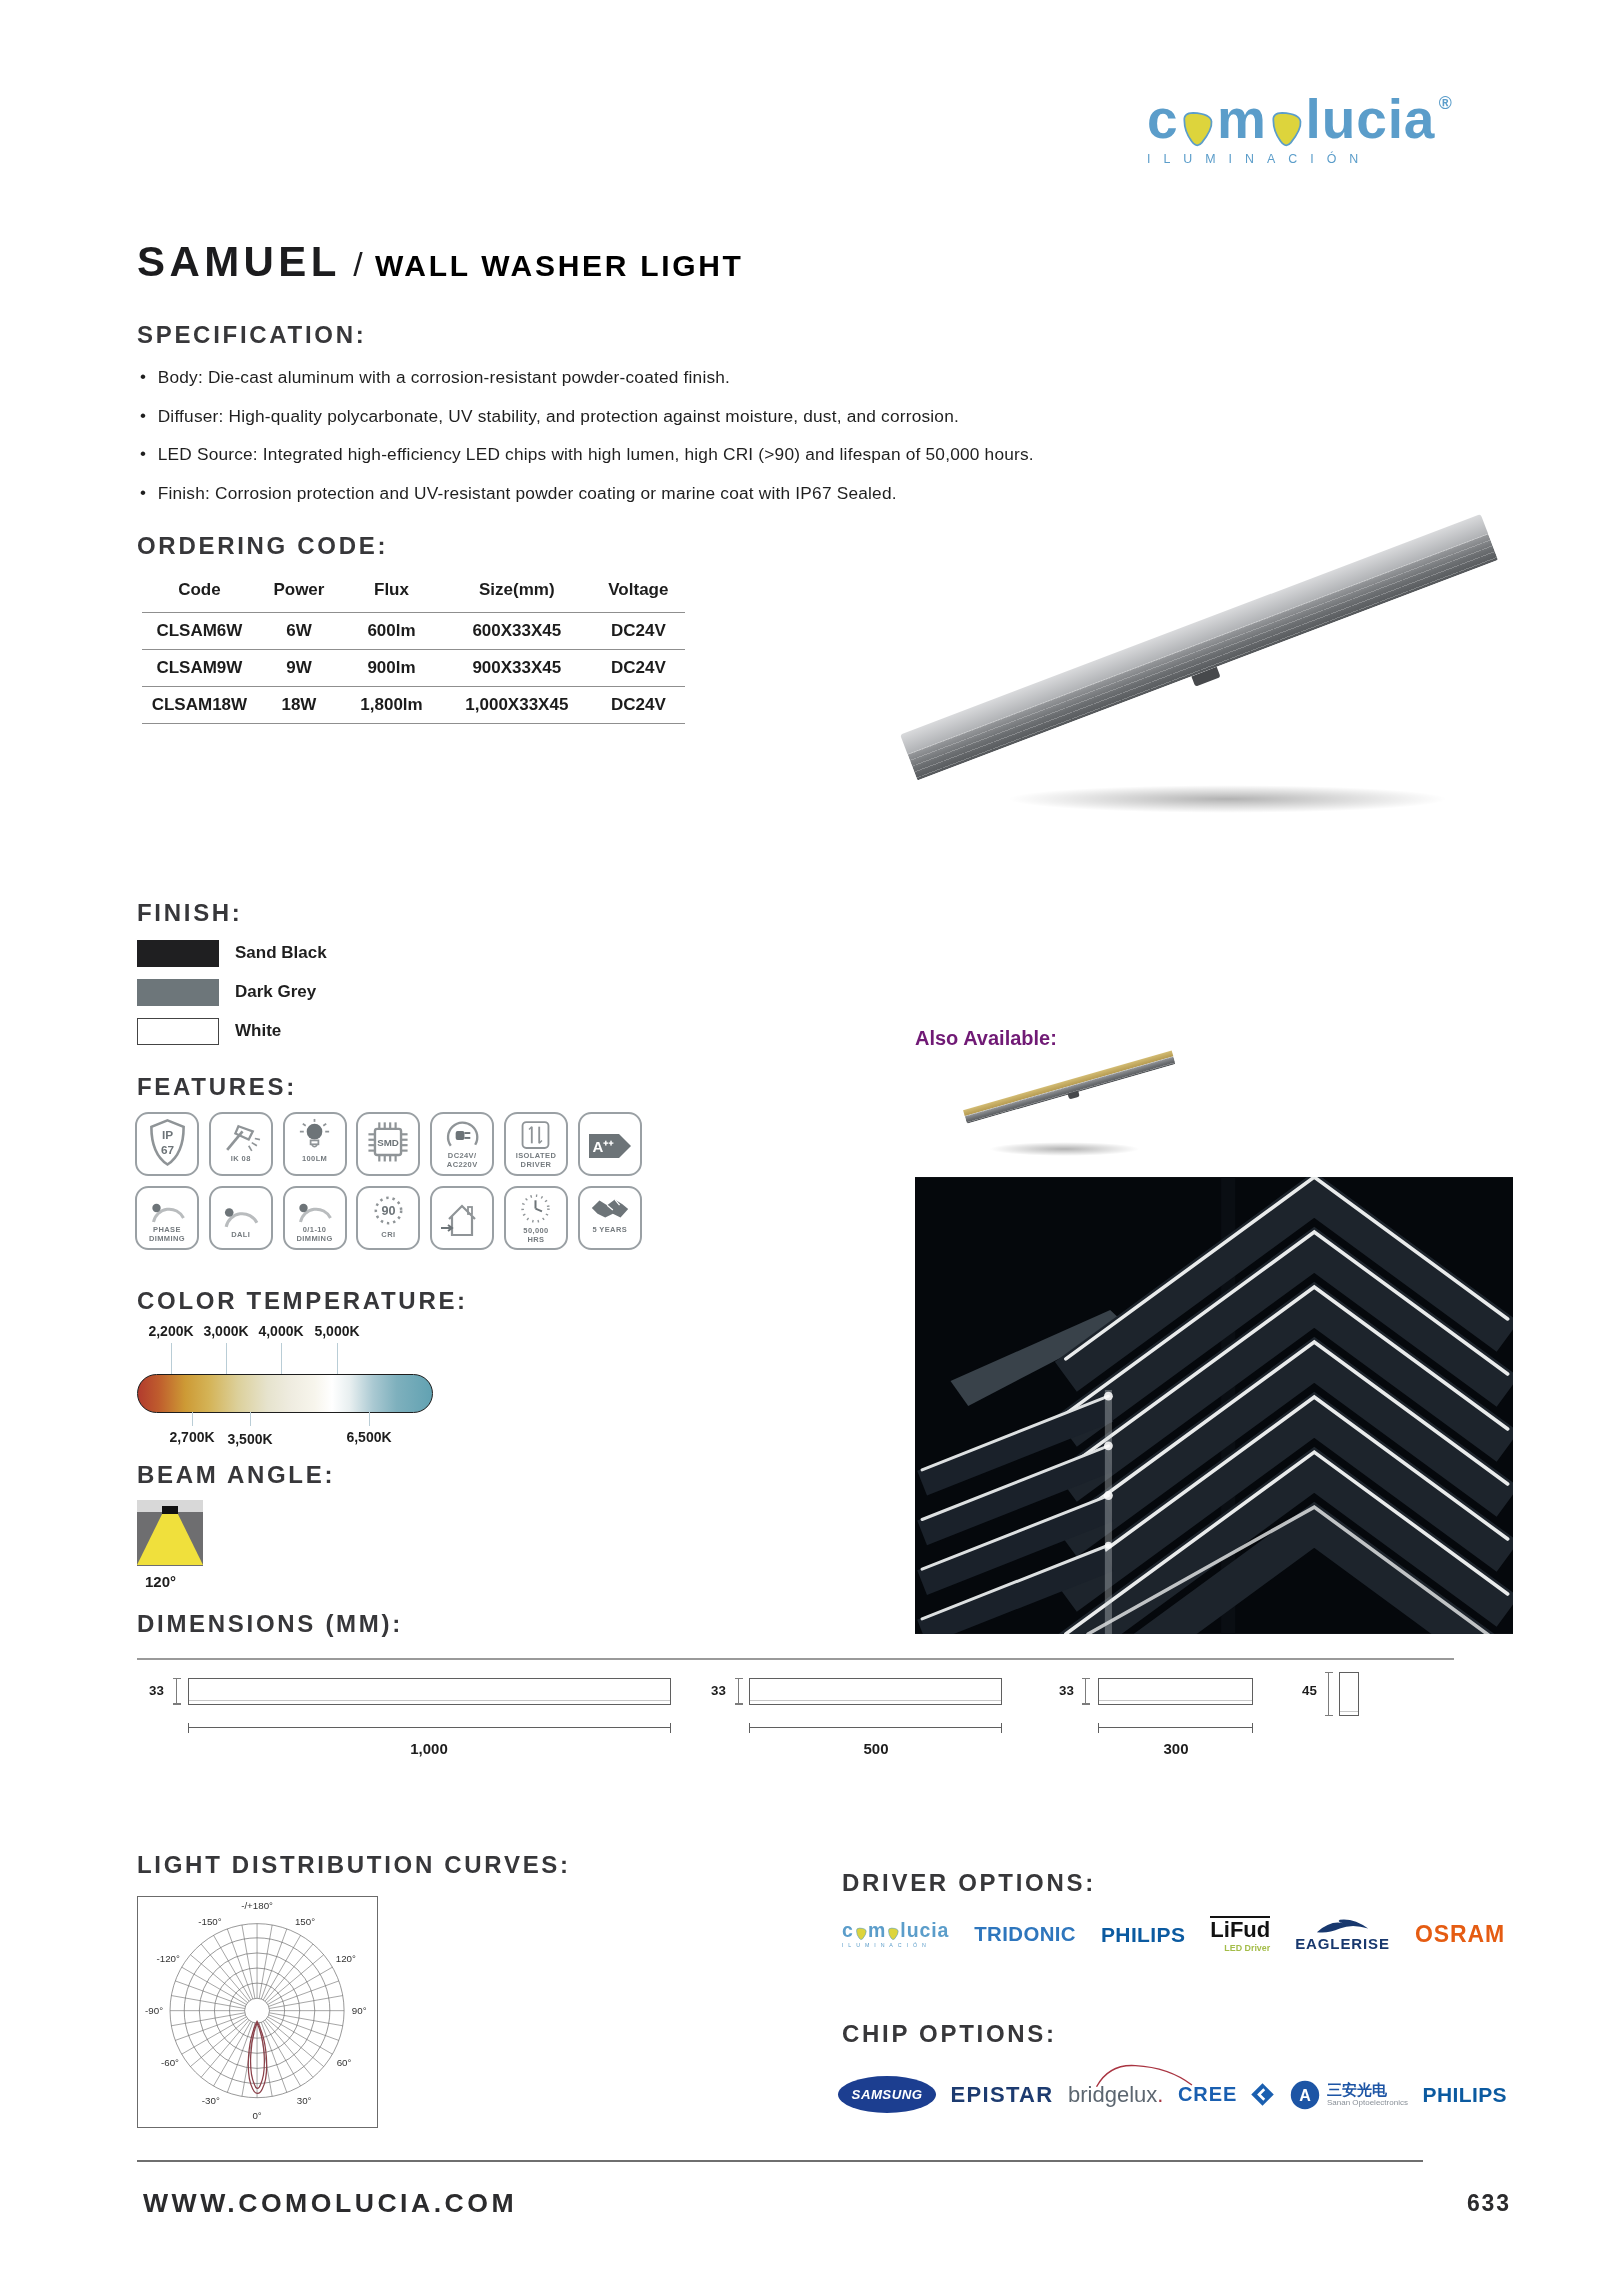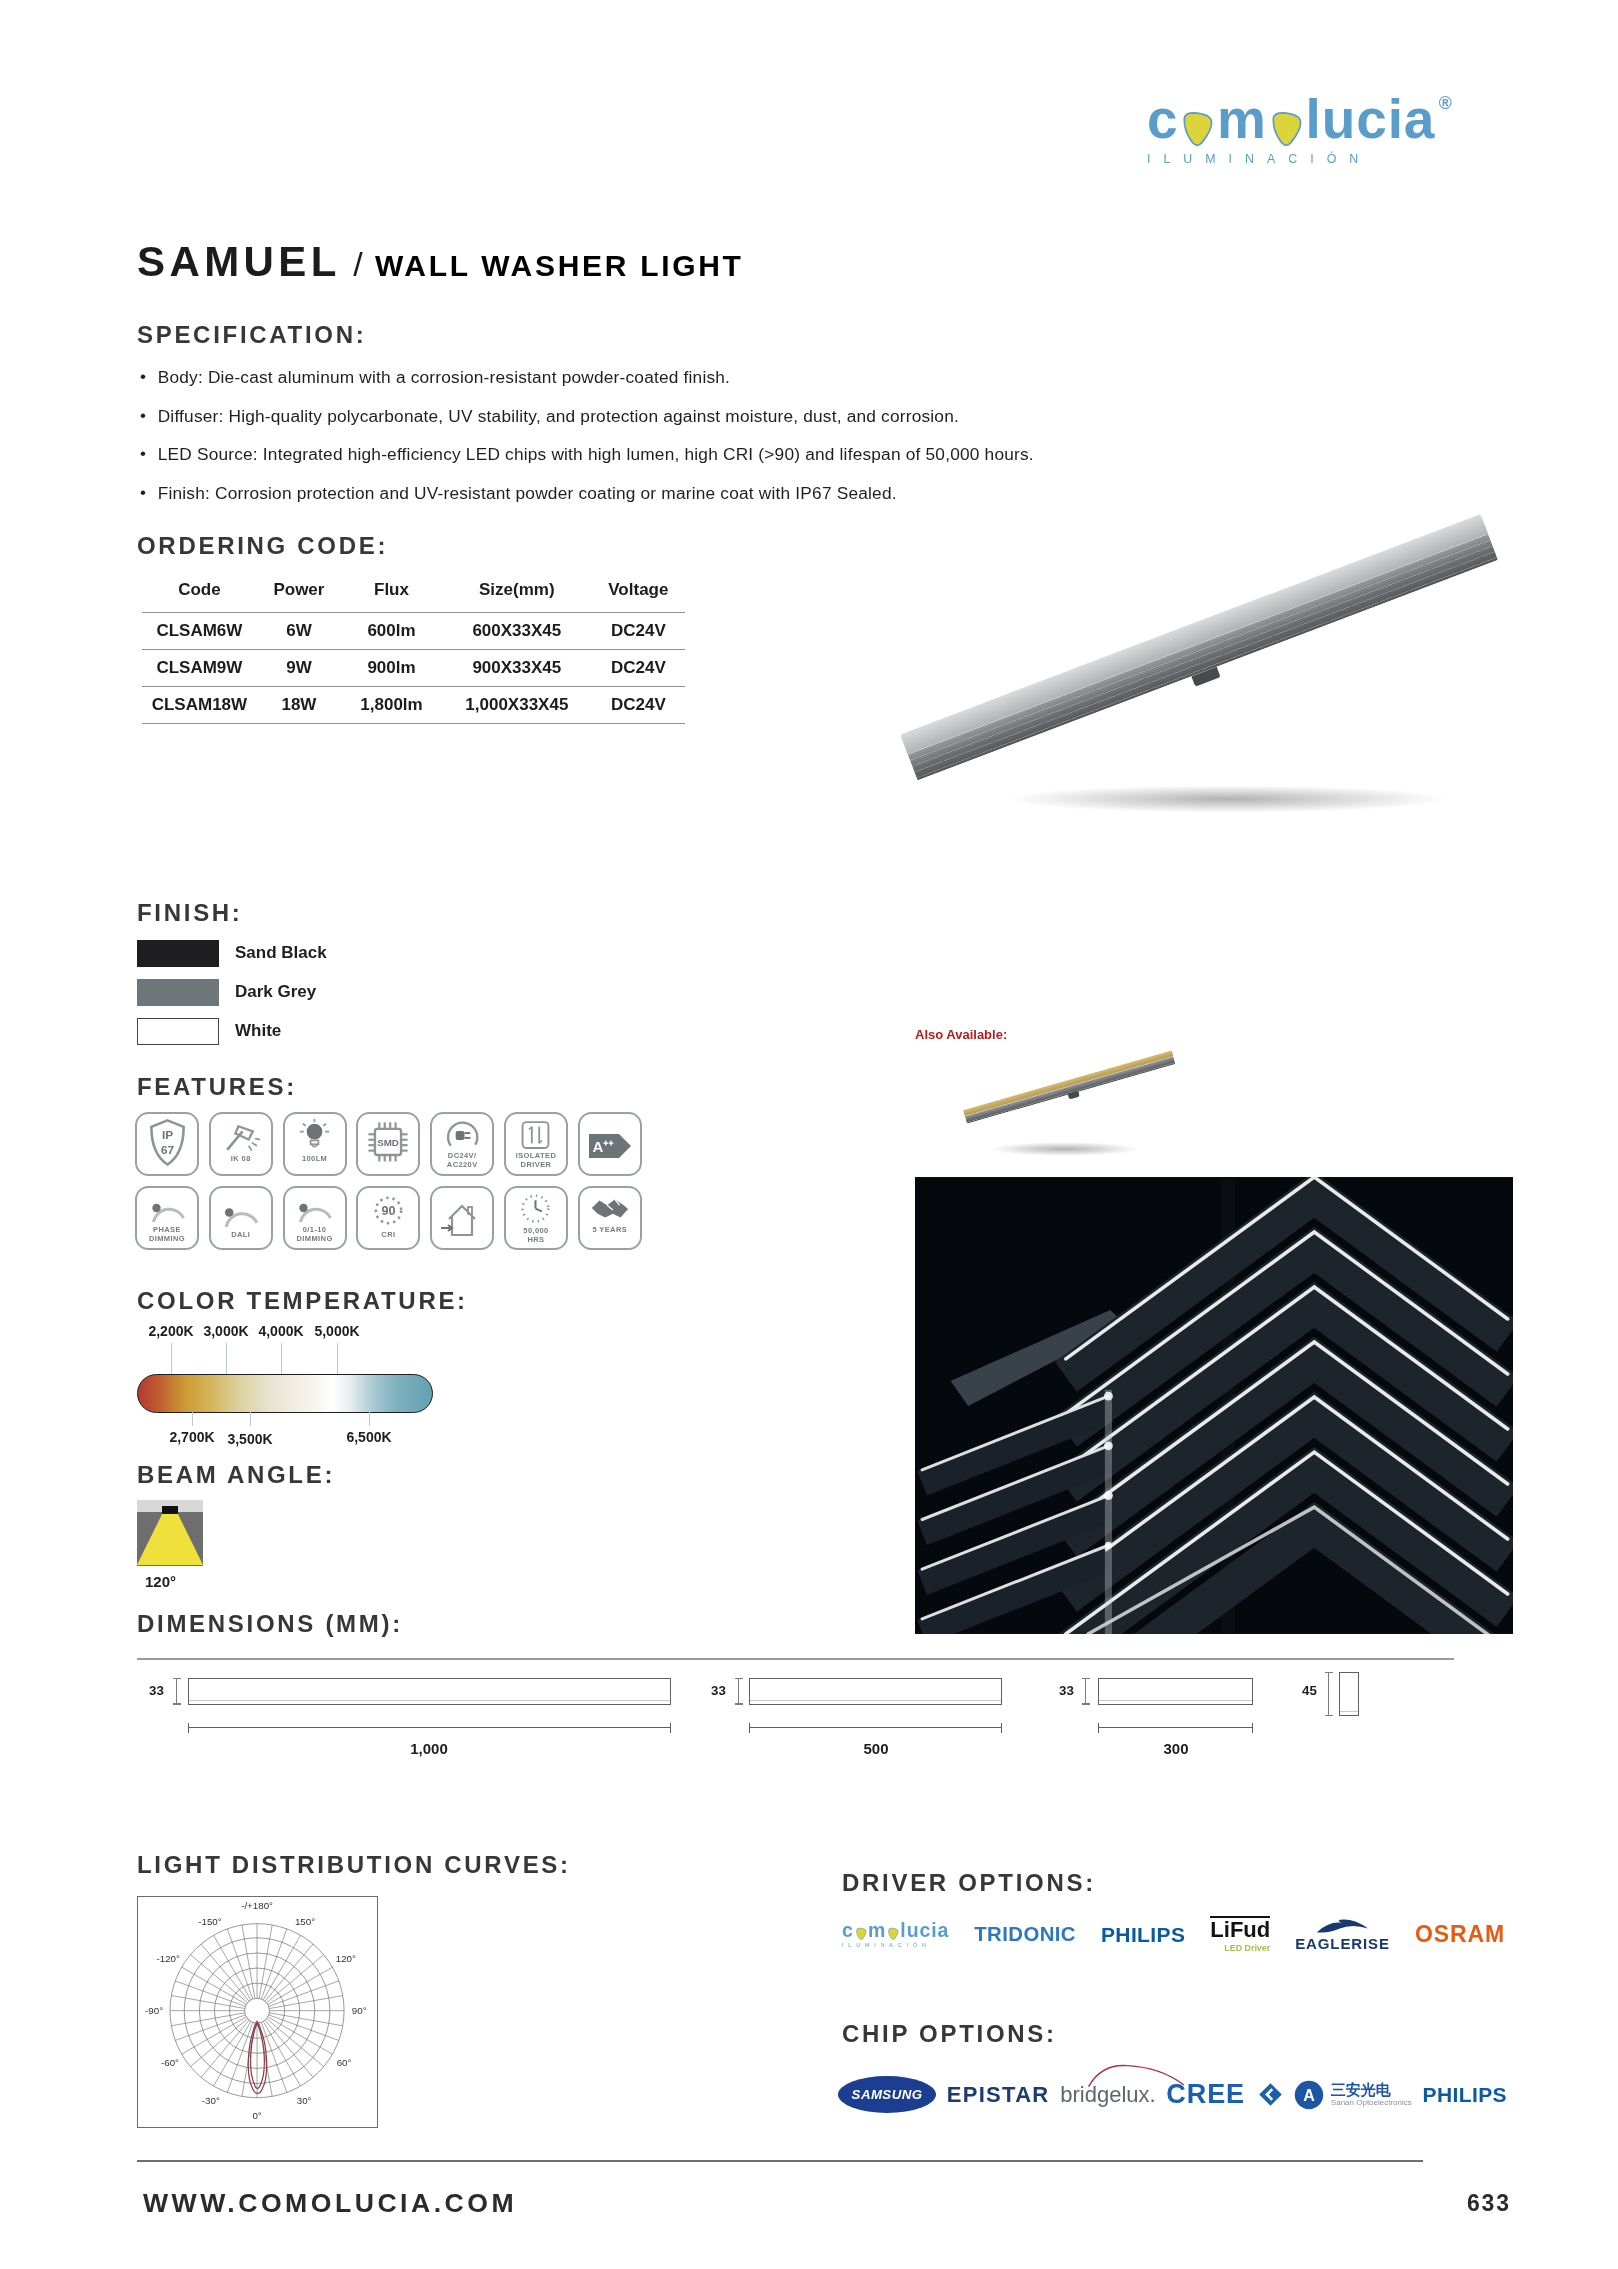--- a/index.html
+++ b/index.html
@@ -64,38 +64,38 @@
   
   .bar-wrap{position:absolute;}
   .bar{position:absolute;display:flex;flex-direction:column;}
   .bar .dif{background:linear-gradient(180deg,#d9dadc,#b0b2b5);border-radius:2.7px 2.7px 0 0;}
   .bar .bod{background:
       repeating-linear-gradient(180deg,rgba(255,255,255,.22) 0 0.9px,rgba(0,0,0,0) 0.9px 6.2px),
       linear-gradient(180deg,#97999c,#6b6e71 55%,#54575a);border-radius:0 0 1.8px 1.8px;}
   .bar .clip{position:absolute;background:#47494c;border-radius:0 0 2.7px 2.7px;}
   .shadow-e{position:absolute;border-radius:50%;
     background:radial-gradient(ellipse at center,rgba(0,0,0,.30),rgba(0,0,0,0) 70%);}
-  .also-lab{font-size:13px;font-weight:700;color:#b91c1c;}
+  .also-lab{font-size:20px;font-weight:700;color:#701a75;}
   
   .lrow{display:flex;align-items:center;justify-content:space-between;}
   .lg-tridonic{font-size:20.4px;font-weight:700;color:#2e76bd;letter-spacing:0.4px;}
   .lg-philips{font-size:21px;font-weight:700;color:#0b5aa0;letter-spacing:0.4px;}
   .lg-lifud{display:flex;flex-direction:column;align-items:flex-end;line-height:1;}
   .lg-lifud .a{font-size:22px;font-weight:800;color:#121212;border-top:2.2px solid #121212;padding-top:0.9px;}
   .lg-lifud .b{font-size:8.9px;color:#a4bd49;font-weight:600;margin-top:2.7px;}
   .lg-eagle{display:flex;flex-direction:column;align-items:center;line-height:1;}
   .lg-eagle .t{font-size:15px;font-weight:700;color:#18386e;letter-spacing:0.9px;}
   .lg-osram{font-size:23px;font-weight:800;color:#e55c12;letter-spacing:0.9px;}
   .lg-samsung{width:98px;height:37px;background:#1c3e90;border-radius:50%;display:flex;align-items:center;justify-content:center;}
   .lg-samsung span{color:#fff;font-size:13.3px;font-weight:800;font-style:italic;letter-spacing:0.4px;}
   .lg-epistar{font-size:22px;font-weight:700;color:#1d3b70;letter-spacing:1.3px;}
   .lg-bridge{position:relative;font-size:22px;color:#5c6670;font-weight:500;}
   .lg-bridge .dot{color:#a93441;}
   .lg-bridge svg{position:absolute;left:25px;top:-19.5px;}
-  .lg-cree{display:flex;align-items:center;gap:14px;font-size:27px;font-weight:800;color:#1a5fb0;letter-spacing:0.9px;}
+  .lg-cree{display:flex;align-items:center;gap:14px;font-size:20px;font-weight:800;color:#1a5fb0;letter-spacing:0.9px;}
   .lg-sanan{display:flex;align-items:center;gap:6.2px;}
   .lg-sanan .zh{font-size:15px;font-weight:700;color:#1d55a5;line-height:1.1;}
   .lg-sanan .en{font-size:8px;color:#8a9199;}
   .mini-logo .logo-word{font-size:19.5px;}
   .mini-logo .pick{width:12.4px;height:14px;margin:0 0.9px -0.9px 0.9px;}
   .mini-logo .logo-tag{font-size:5.3px;letter-spacing:4.9px;margin-top:1.8px;}
   
   .foot-site{font-size:26.6px;font-weight:600;letter-spacing:3.5px;color:#2b2b2d;margin-left:6px;}
   .foot-page{font-size:23px;font-weight:700;letter-spacing:1.8px;color:#2b2b2d;}
   .rule{position:absolute;background:#9a9a9a;}

